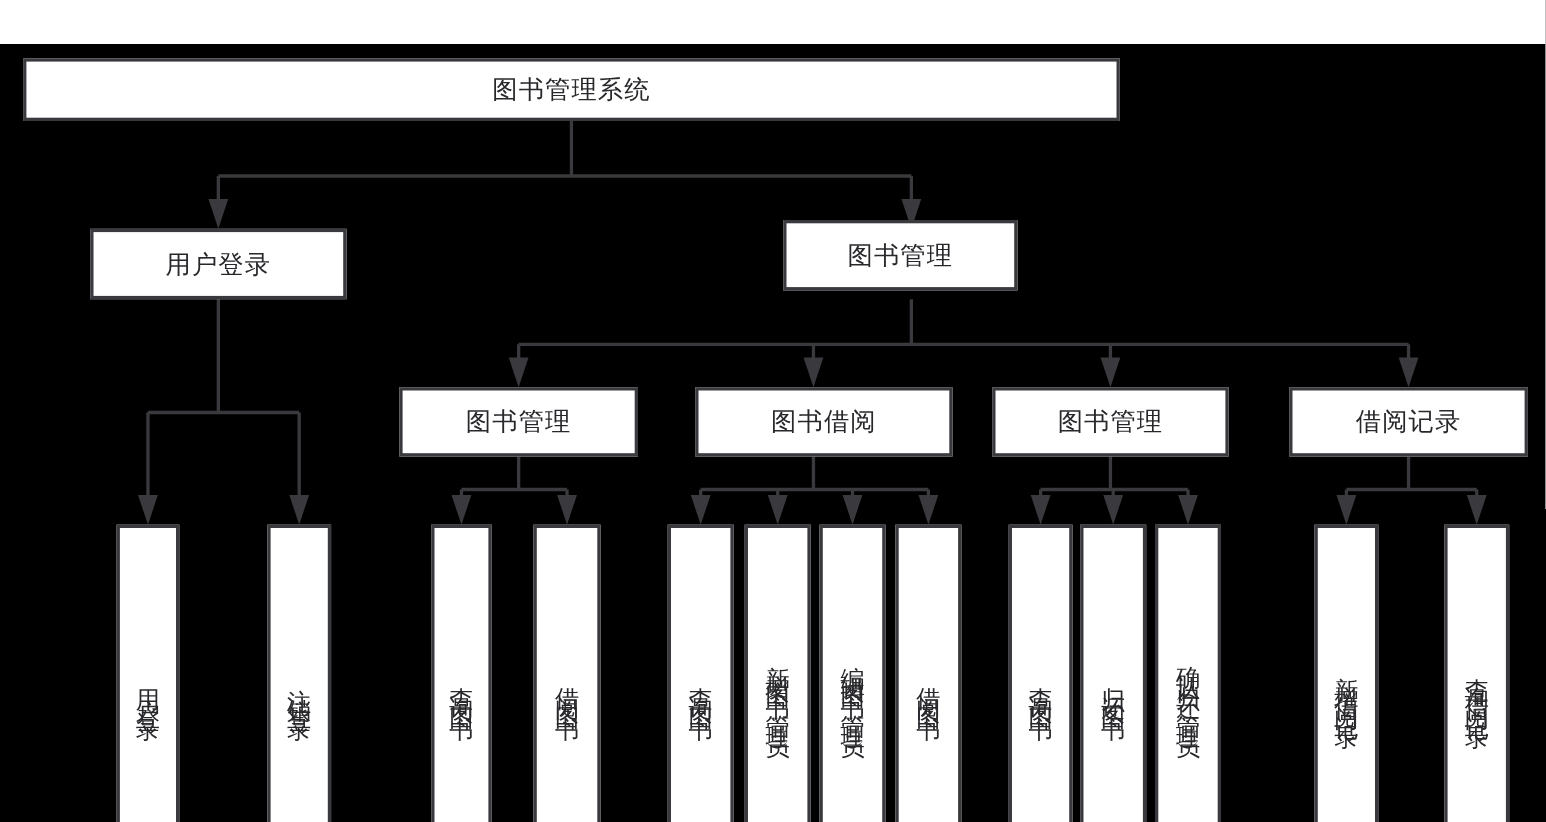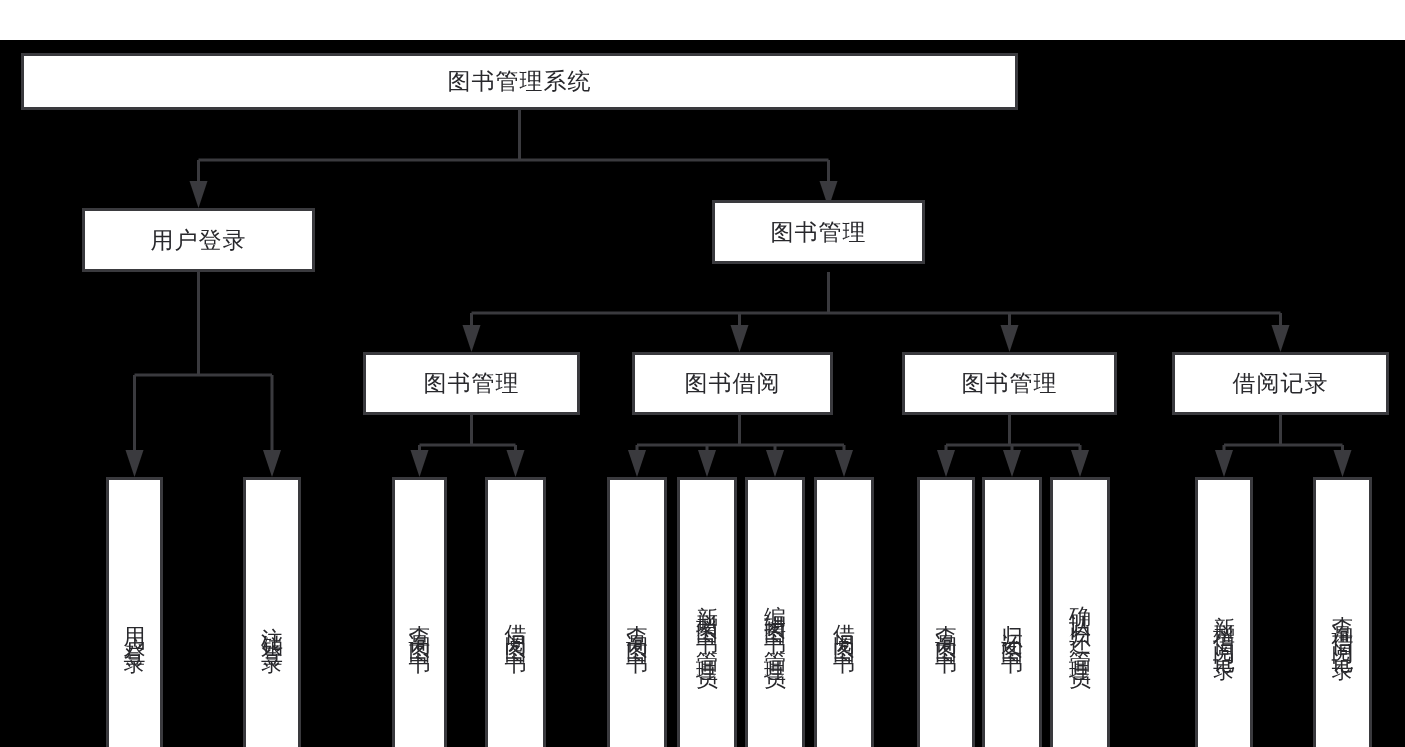--- a/index.html
+++ b/index.html
@@ -52,21 +52,21 @@
       <polygon points="1215,410 1233,410 1224,437" fill="#3a3a3e"></polygon>
       <polygon points="1333.5,410 1351.5,410 1342.5,437" fill="#3a3a3e"></polygon>
     </svg>
 
   <div class="box h" style="left:21px;top:13px;width:997px;height:57px">图书管理系统</div>
 
   <div class="box h" style="left:82px;top:168px;width:233px;height:64px">用户登录</div>
   <div class="box h" style="left:712px;top:160px;width:213px;height:64px">图书管理</div>
 
   <div class="box h" style="left:363px;top:312px;width:217px;height:63px">图书管理</div>
-  <div class="box h" style="left:632px;top:312px;width:201px;height:63px">图书借阅</div>
+  <div class="box h" style="left:632px;top:312px;width:234px;height:63px">图书借阅</div>
   <div class="box h" style="left:902px;top:312px;width:215px;height:63px">图书管理</div>
   <div class="box h" style="left:1172px;top:312px;width:217px;height:63px">借阅记录</div>
 
   <div class="box v" style="left:106px;top:437px;width:57px;height:300px">用户登录</div>
   <div class="box v" style="left:243px;top:437px;width:58px;height:300px">注销登录</div>
 
   <div class="box v" style="left:392px;top:437px;width:55px;height:296px">查询图书</div>
   <div class="box v" style="left:485px;top:437px;width:61px;height:296px">借阅图书</div>
 
   <div class="box v" style="left:607px;top:437px;width:60px;height:296px">查询图书</div>

